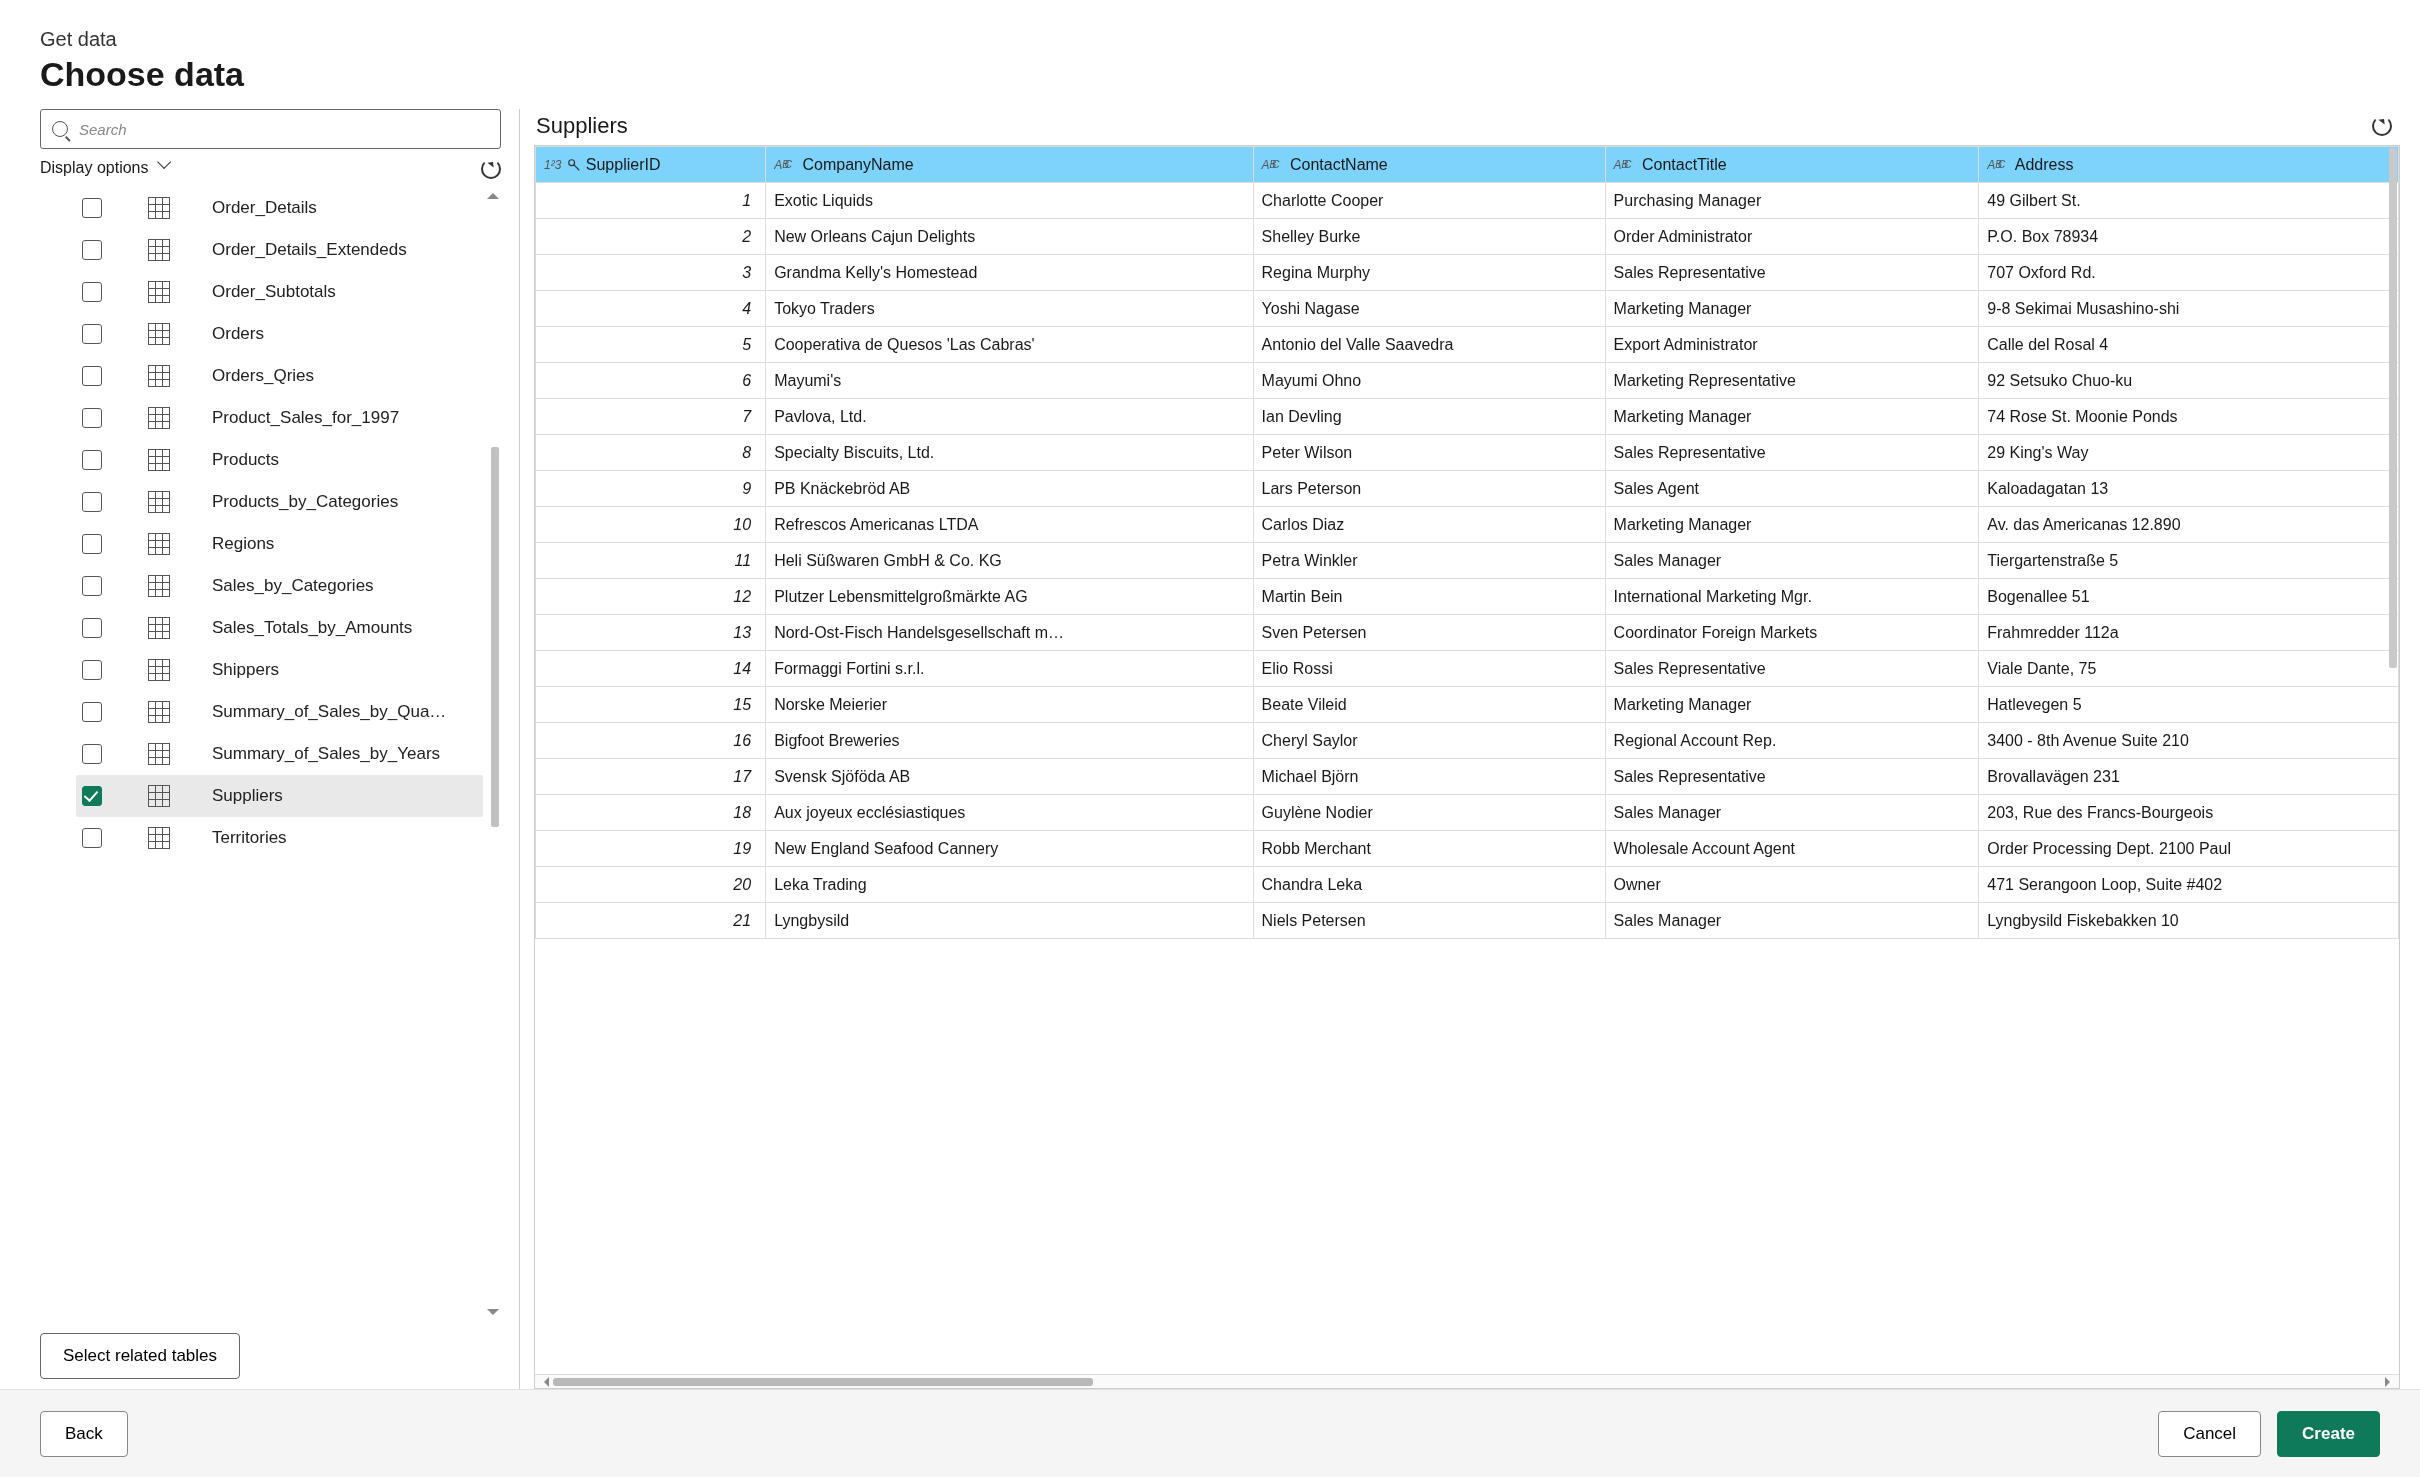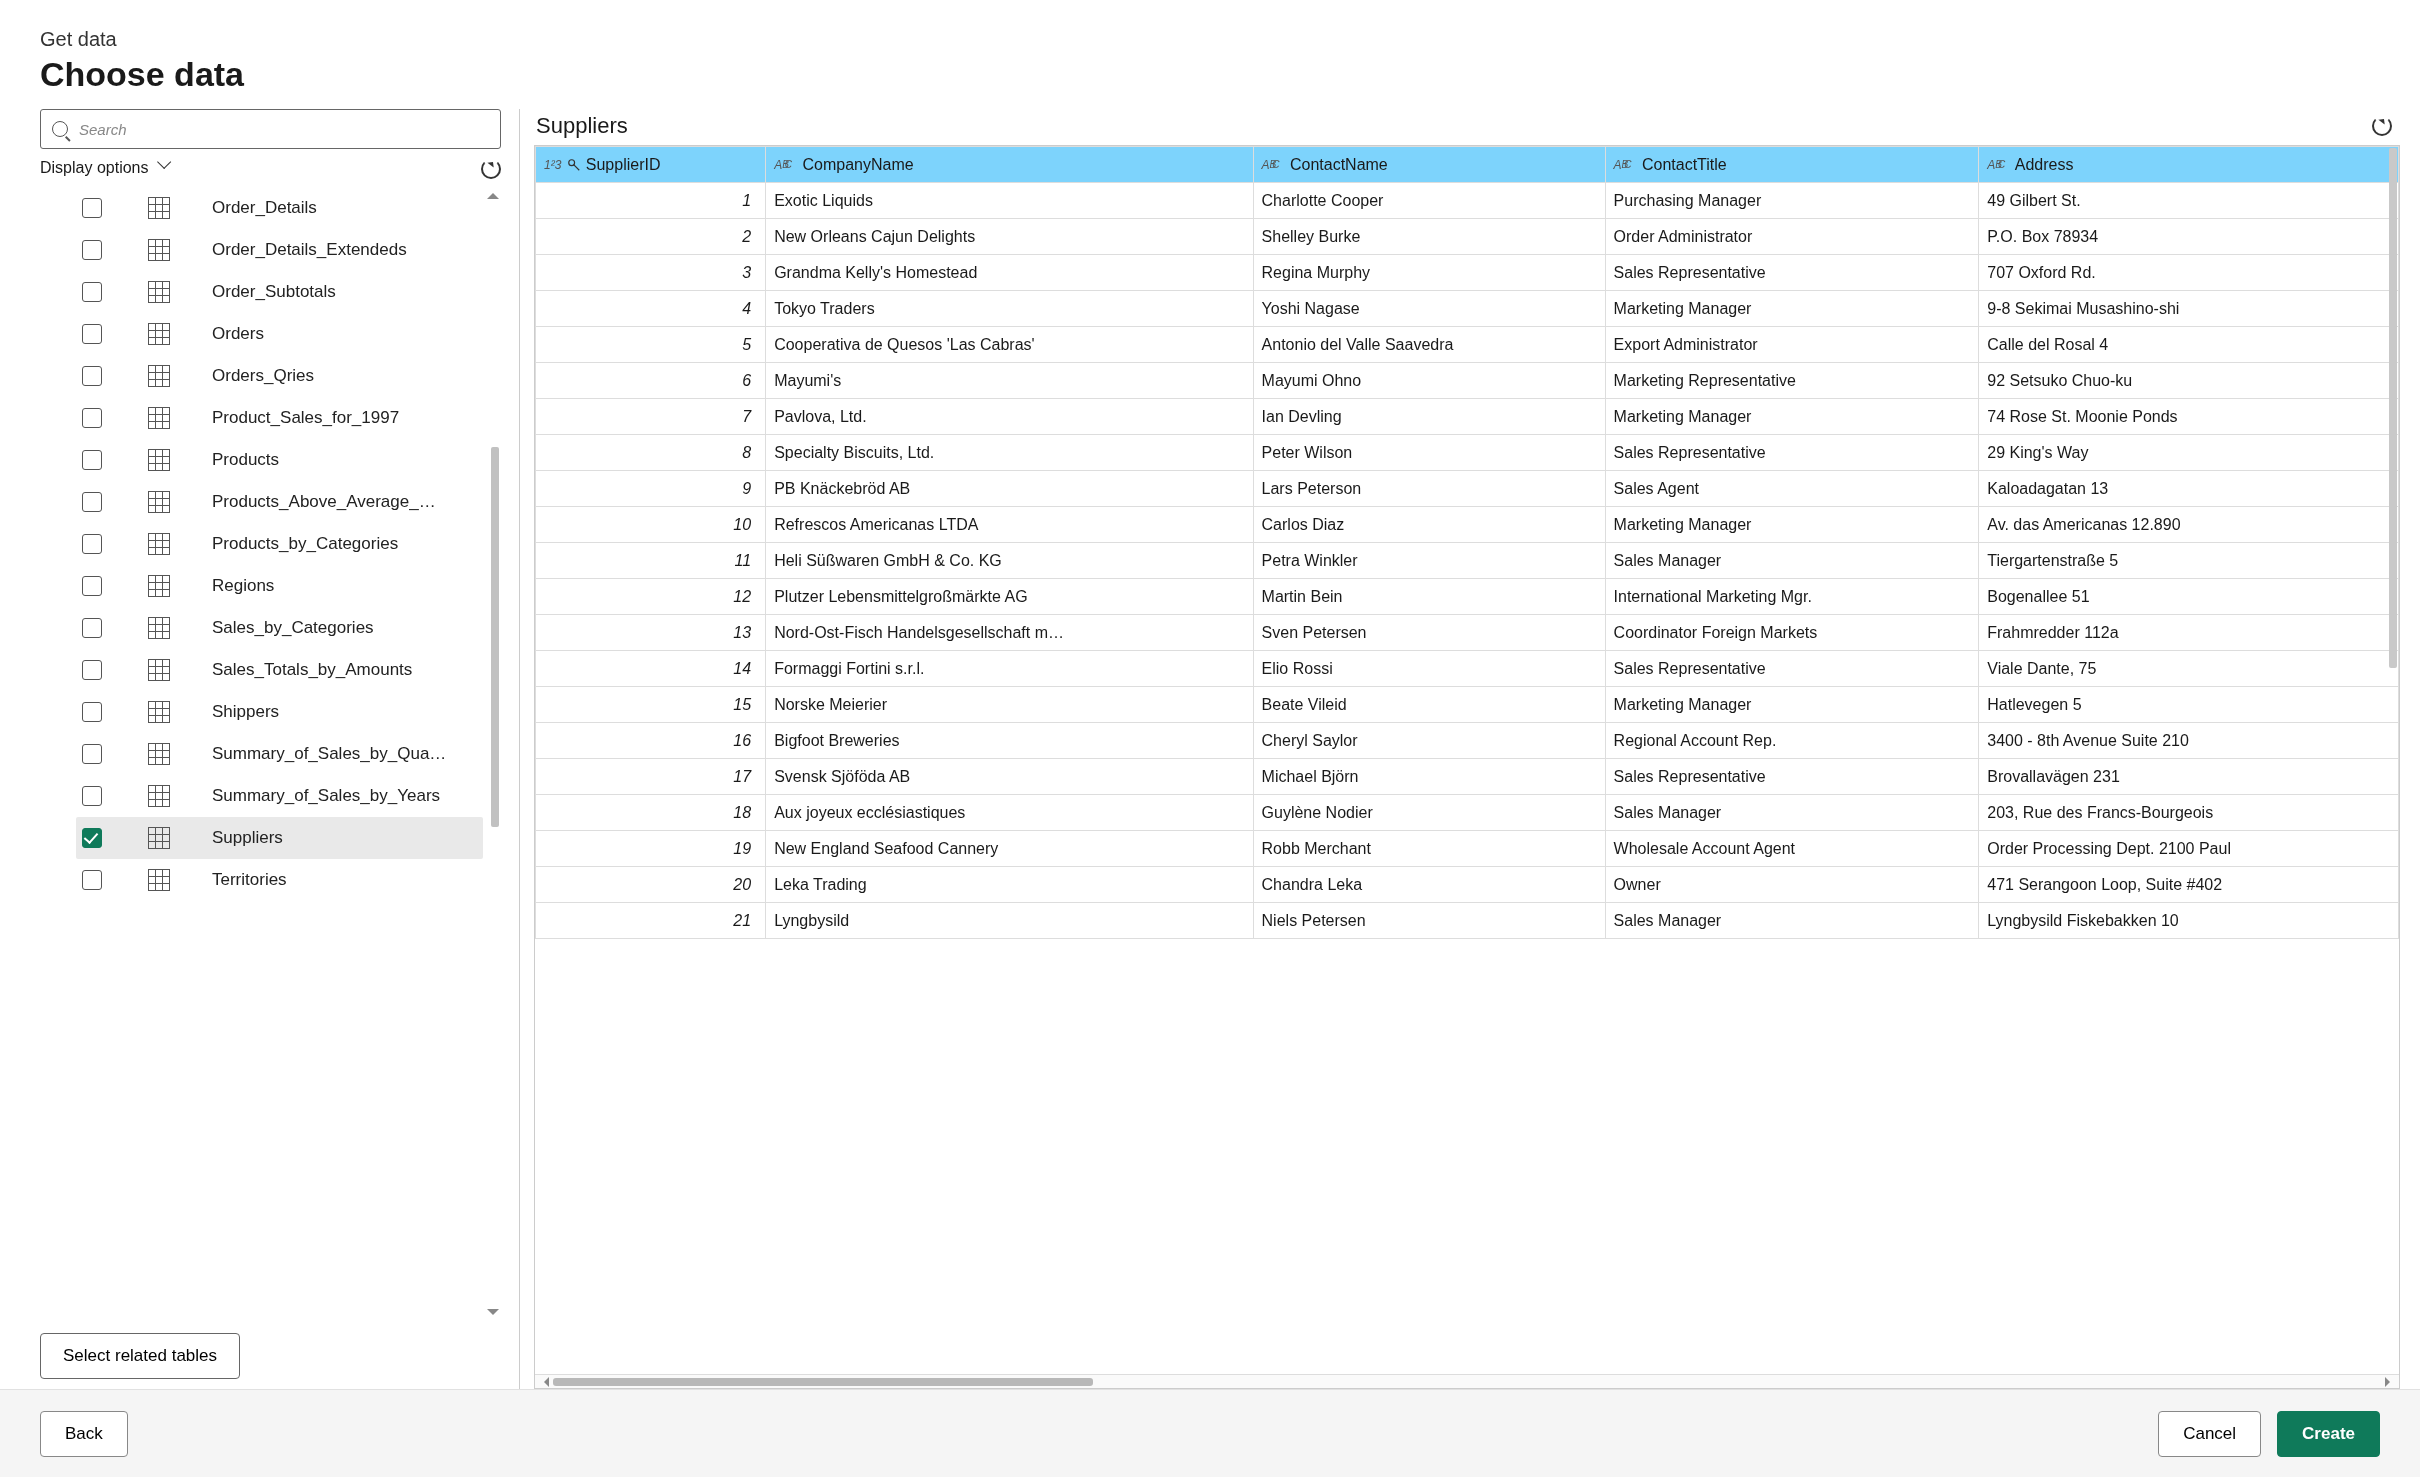--- a/index.html
+++ b/index.html
@@ -236,41 +236,20 @@
                 <div class="c"></div>
                 <div class="c"></div>
               </div>
               <div class="r">
                 <div class="c"></div>
                 <div class="c"></div>
                 <div class="c"></div>
               </div>
             </span>
             <span class="tree-label">Products</span>
-          </div>
-          <div class="tree-item">
-            <span class="checkbox"></span>
-            <span class="table-icon">
-              <div class="r">
-                <div class="c"></div>
-                <div class="c"></div>
-                <div class="c"></div>
-              </div>
-              <div class="r">
-                <div class="c"></div>
-                <div class="c"></div>
-                <div class="c"></div>
-              </div>
-              <div class="r">
-                <div class="c"></div>
-                <div class="c"></div>
-                <div class="c"></div>
-              </div>
-            </span>
-            <span class="tree-label">Products_Above_Average_…</span>
           </div>
           <div class="tree-item">
             <span class="checkbox"></span>
             <span class="table-icon">
               <div class="r">
                 <div class="c"></div>
                 <div class="c"></div>
                 <div class="c"></div>
               </div>
               <div class="r">

